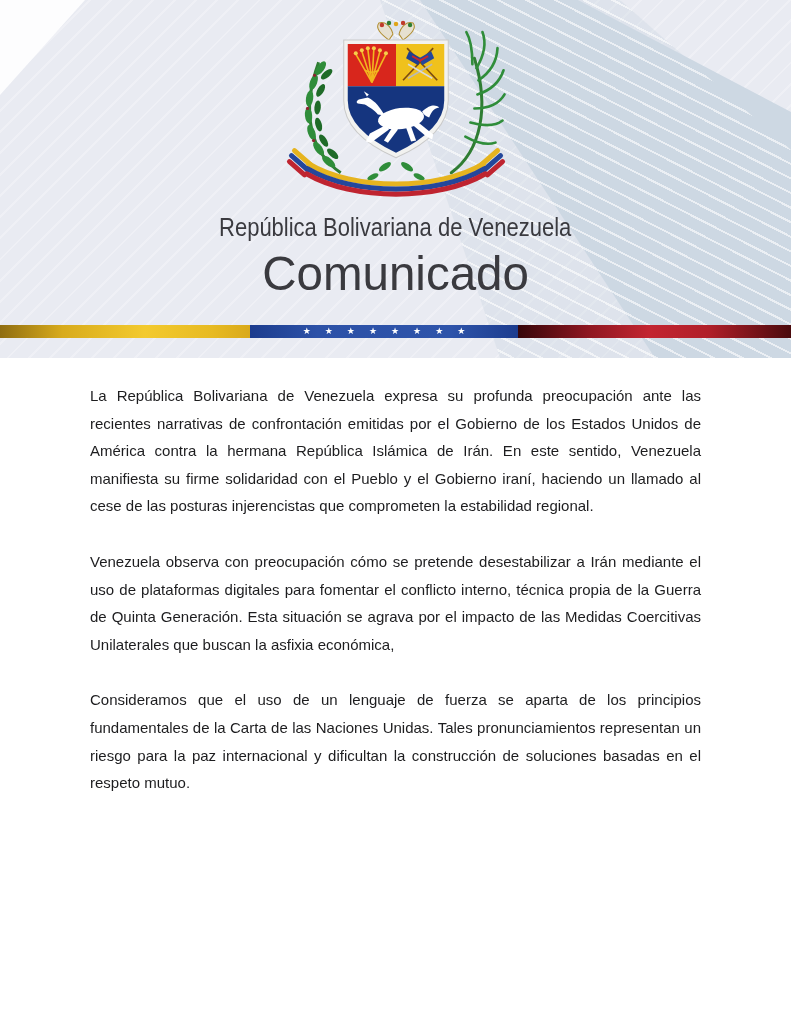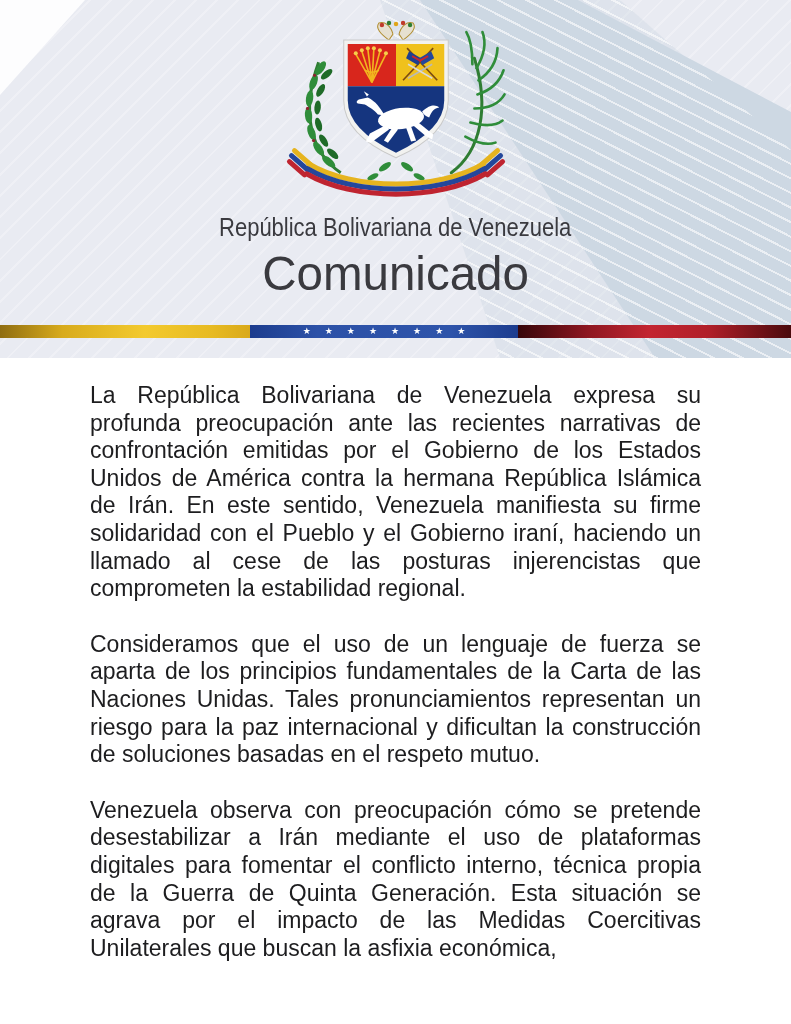--- a/index.html
+++ b/index.html
@@ -105,21 +105,21 @@
     flex: 1; height: 100%;
     background: linear-gradient(90deg, #36060a, #8c1620 25%, #c32531 48%, #b01f29 70%, #4a0a0d);
   }
 
   
   .doc-body {
     padding: 24px 90px 60px 90px;
     color: var(--body-text, #1d1d1f);
   }
   .doc-body p {
-    font-size: 23px;
+    font-size: 15px;
     line-height: 27.6px;
     text-align: justify;
     margin: 0 0 28px 0;
   }
 </style>
 </head>
 <body>
 
 <div class="page">
 
@@ -264,17 +264,17 @@
             <span>★</span>
             <span>★</span>
           </div>
       </div>
       <div class="stripe-red"></div>
     </div>
   </div>
 
   <div class="doc-body">
     <p>La República Bolivariana de Venezuela expresa su profunda preocupación ante las recientes narrativas de confrontación emitidas por el Gobierno de los Estados Unidos de América contra la hermana República Islámica de Irán. En este sentido, Venezuela manifiesta su firme solidaridad con el Pueblo y el Gobierno iraní, haciendo un llamado al cese de las posturas injerencistas que comprometen la estabilidad regional.</p>
+    <p>Venezuela observa con preocupación cómo se pretende desestabilizar a Irán mediante el uso de plataformas digitales para fomentar el conflicto interno, técnica propia de la Guerra de Quinta Generación. Esta situación se agrava por el impacto de las Medidas Coercitivas Unilaterales que buscan la asfixia económica,</p>
     <p>Consideramos que el uso de un lenguaje de fuerza se aparta de los principios fundamentales de la Carta de las Naciones Unidas. Tales pronunciamientos representan un riesgo para la paz internacional y dificultan la construcción de soluciones basadas en el respeto mutuo.</p>
-    <p>Venezuela observa con preocupación cómo se pretende desestabilizar a Irán mediante el uso de plataformas digitales para fomentar el conflicto interno, técnica propia de la Guerra de Quinta Generación. Esta situación se agrava por el impacto de las Medidas Coercitivas Unilaterales que buscan la asfixia económica,</p>
   </div>
 
 </div>
 
 </body></html>

